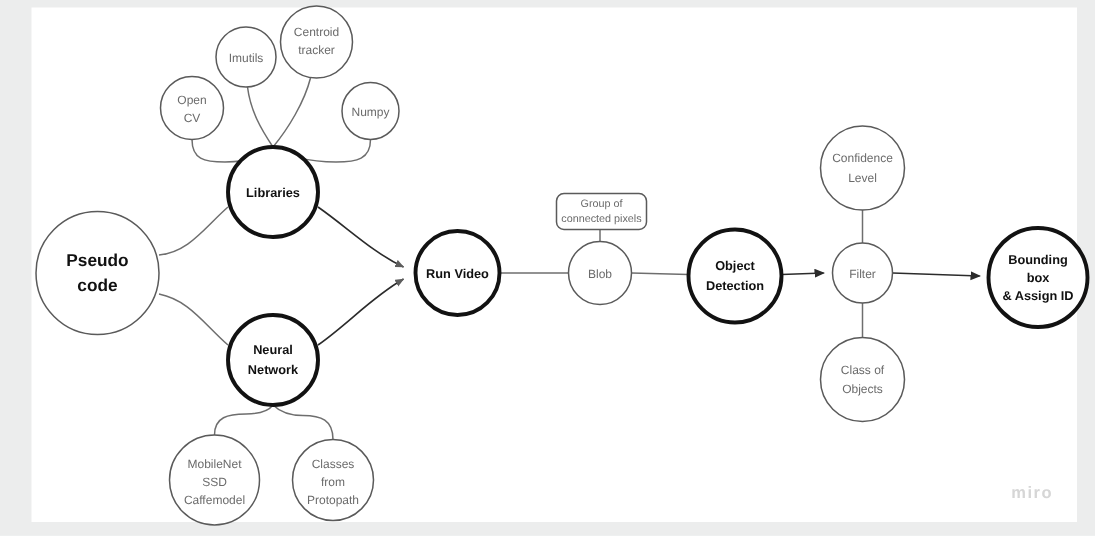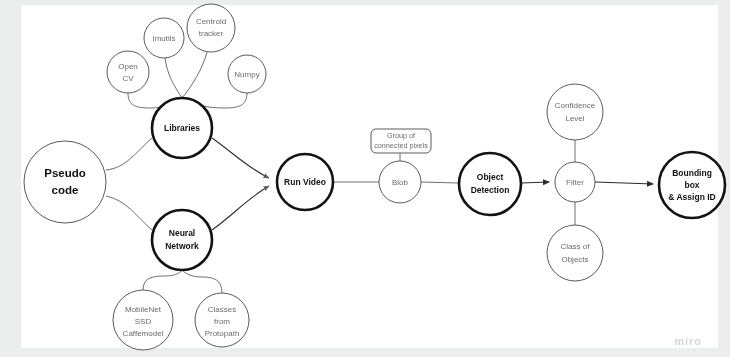--- a/index.html
+++ b/index.html
@@ -79,21 +79,21 @@
   }
   .lbl-bold-lg {
     font-size: 11.5px;
   }
   .lbl-small {
     font-size: 7.2px;
   }
   .watermark {
     position: absolute;
     right: 28px;
-    bottom: 10px;
+    bottom: 22px;
     font-family: "Liberation Sans", sans-serif;
     font-size: 11px;
     letter-spacing: 1px;
     color: #d6d6d6;
     font-weight: bold;
     user-select: none;
   }
 </style>
 </head>
 <body>

